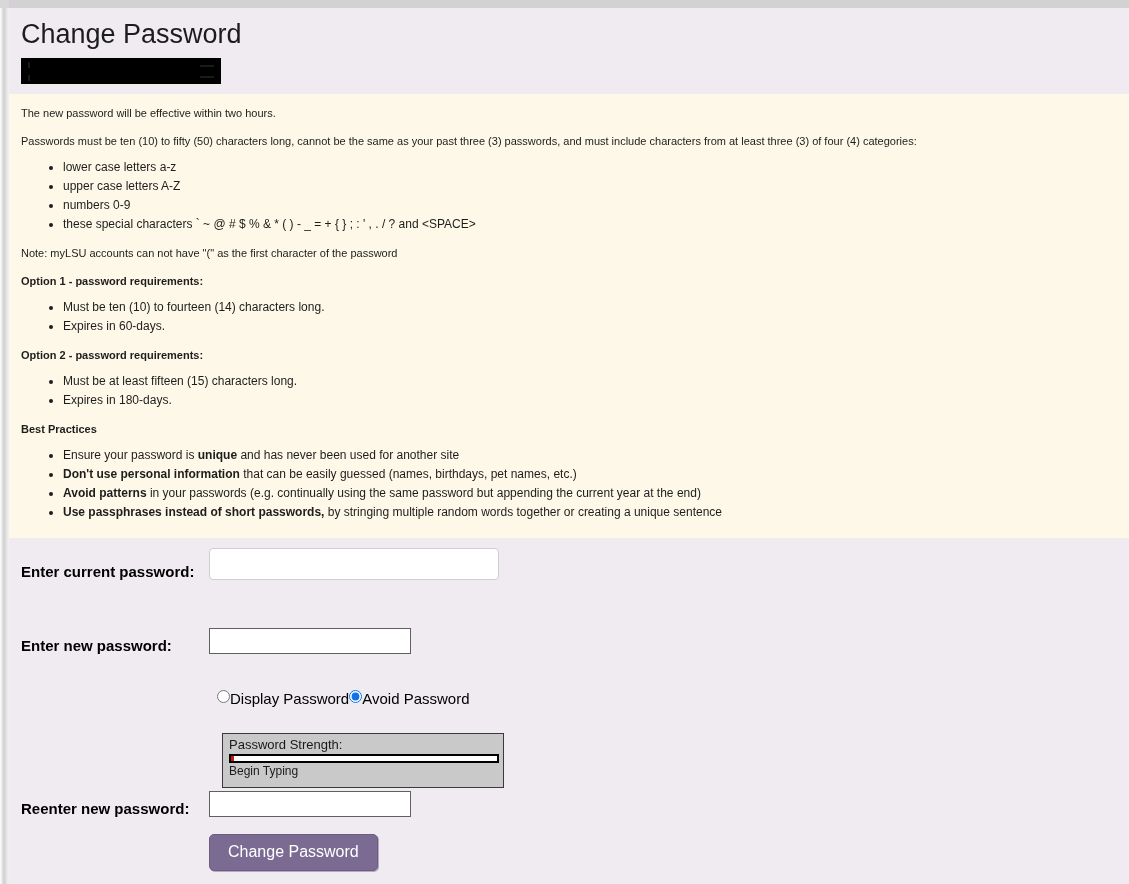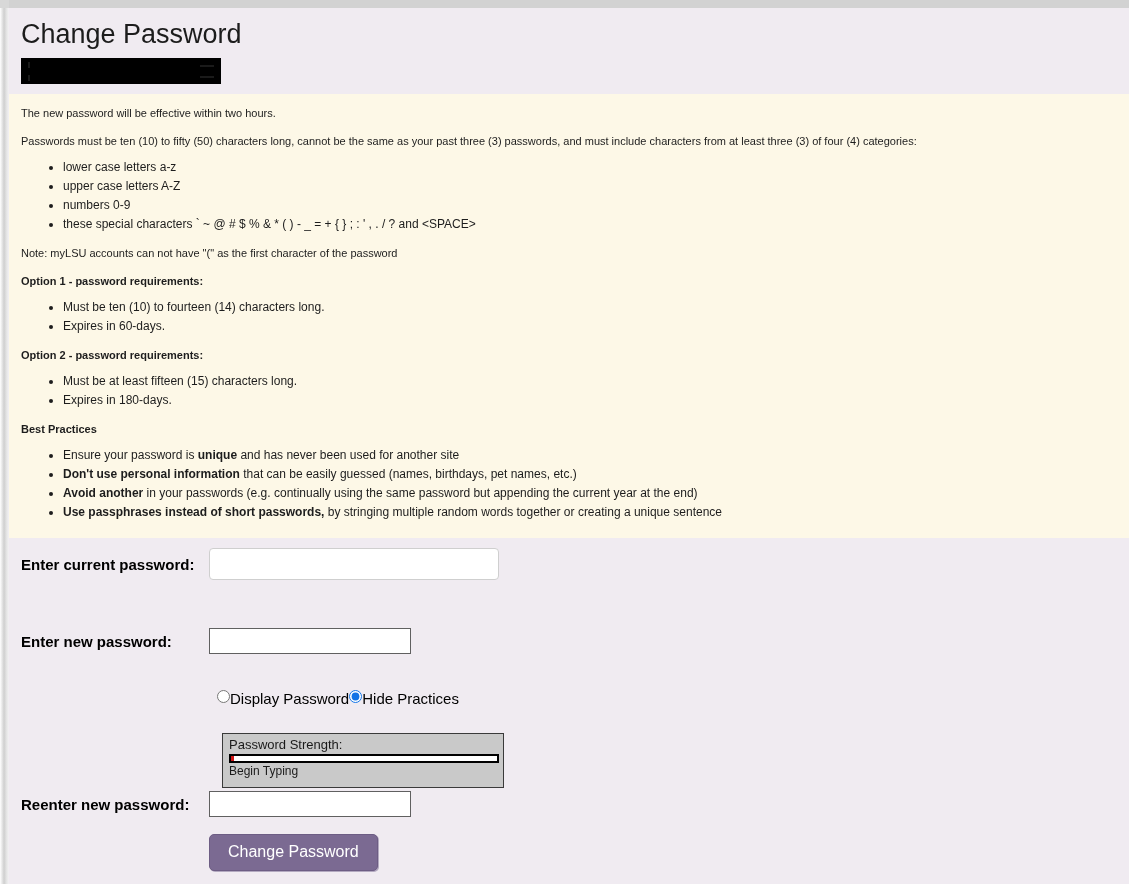--- a/index.html
+++ b/index.html
@@ -126,21 +126,21 @@
   
   #form-zone {
     background: #f0ebf1;
     position: relative;
     height: 348px;
   }
 
   .field-row {
     position: absolute;
     display: flex;
-    align-items: center;
+    align-items: flex-end;
   }
   .field-label {
     font-size: 15px;
     font-weight: bold;
     color: #000000;
     white-space: nowrap;
   }
 
   
   #row-current { left: 12px; top: 10px; }
@@ -318,21 +318,21 @@
       </p>
       <ul>
         <li>Must be at least fifteen (15) characters long.</li>
         <li>Expires in 180-days.</li>
       </ul>
 
       <p class="hdr-bold">Best Practices</p>
       <ul>
         <li><span>Ensure your password is </span><span class="inline-b">unique</span><span> and has never been used for another site</span></li>
         <li><span></span><span class="inline-b">Don't use personal information</span><span> that can be easily guessed (names, birthdays, pet names, etc.)</span></li>
-        <li><span></span><span class="inline-b">Avoid another</span><span> in your passwords (e.g. continually using the same password but appending the current year at the end)</span></li>
+        <li><span></span><span class="inline-b">Avoid patterns</span><span> in your passwords (e.g. continually using the same password but appending the current year at the end)</span></li>
         <li><span></span><span class="inline-b">Use passphrases instead of short passwords,</span><span> by stringing multiple random words together or creating a unique sentence</span></li>
       </ul>
 
     </div>
 
     <div id="form-zone">
 
       <div class="field-row" id="row-current">
         <span class="field-label">Enter current password:</span>
         <input id="current-password-input" type="password" placeholder="" style="">
@@ -343,21 +343,21 @@
         <input id="new-password-input" type="password" placeholder="" style="">
       </div>
 
       <div id="radio-row">
         <label>
           <input type="radio" name="pwvis" style="">
           <span>Display Password</span>
         </label>
         <label>
           <input type="radio" name="pwvis" checked="" style="">
-          <span>Hide Practices</span>
+          <span>Avoid Password</span>
         </label>
       </div>
 
       <div id="strength-widget">
         <div id="strength-label">Password Strength:</div>
         <div id="strength-bar-outer">
           <div id="strength-bar-fill" style="width: 3px;"></div>
         </div>
         <div id="strength-status">Begin Typing</div>
       </div>

